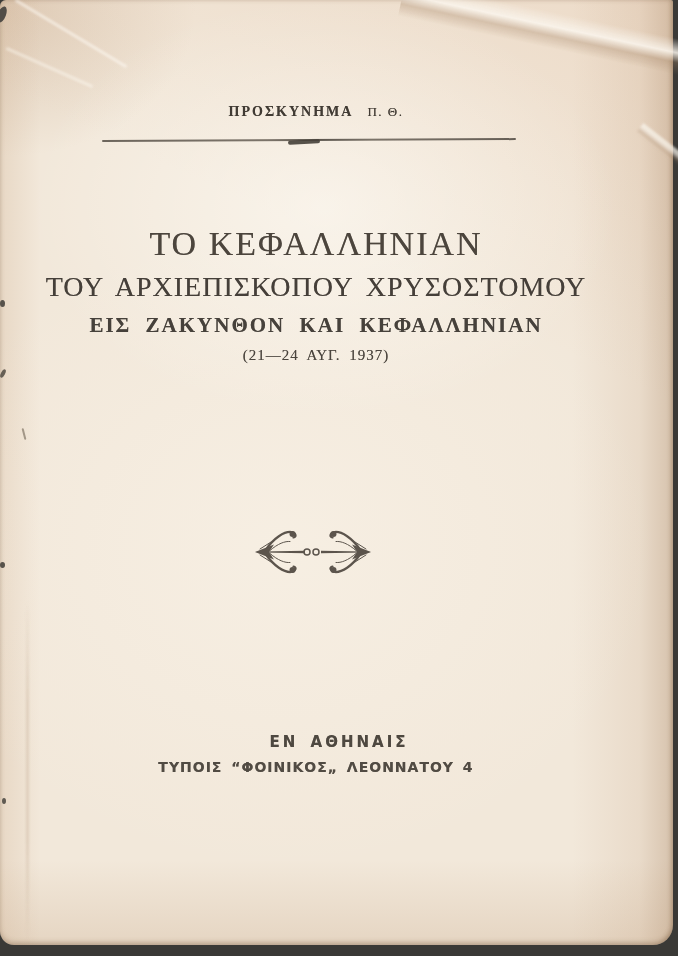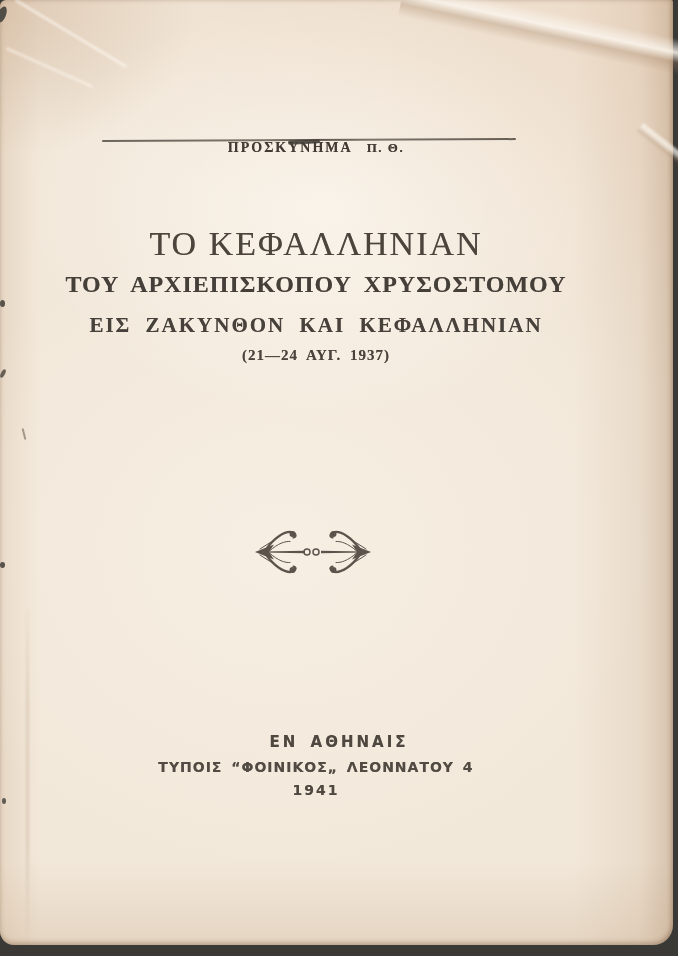--- a/index.html
+++ b/index.html
@@ -28,34 +28,34 @@
     color:#49423a;line-height:1.15;white-space:nowrap;
     text-shadow:0 0 0.5px rgba(73,66,58,0.55);
   }
   .author-row{
     position:absolute;left:0;top:104px;width:632px;
     display:flex;justify-content:center;align-items:baseline;gap:14px;
     color:#413b34;text-shadow:0 0 0.5px rgba(65,59,52,0.6);white-space:nowrap;
   }
   .author-prefix{font-size:14px;font-weight:bold;letter-spacing:2px;}
   .author-name{font-size:22px;font-weight:bold;letter-spacing:3.5px;}
-  .author-honorific{font-size:13px;font-weight:bold;letter-spacing:1.5px;margin-top:36px;}
+  .author-honorific{font-size:13px;font-weight:normal;letter-spacing:1.5px;}
   .rule{
     position:absolute;left:102px;top:139px;width:414px;height:2px;
     background:linear-gradient(90deg,#5e574e 0%,#6e665c 40%,#4a443c 52%,#6e665c 65%,#564f47 100%);
     opacity:.9;transform:rotate(-0.25deg);border-radius:1px;
   }
   .rule-blob{
     position:absolute;left:288px;top:140px;width:32px;height:4px;
     background:#453f38;border-radius:2px;transform:rotate(-3deg);opacity:.9;
   }
   .title{top:224px;font-size:34px;letter-spacing:2px;color:#4c453d;}
-  .subtitle1{top:271px;font-size:24px;font-weight:bold;letter-spacing:1px;word-spacing:5px;color:#453f39;}
+  .subtitle1{top:271px;font-size:28px;font-weight:normal;letter-spacing:1px;word-spacing:5px;color:#453f39;}
   .subtitle2{top:313px;font-size:21px;font-weight:bold;letter-spacing:2px;word-spacing:7px;color:#46413b;}
-  .dateline{top:347px;font-size:15px;font-weight:bold;letter-spacing:1px;word-spacing:4px;color:#4a443d;}
+  .dateline{top:347px;font-size:15px;font-weight:normal;letter-spacing:1px;word-spacing:4px;color:#4a443d;}
   .sans{font-family:"DejaVu Sans","Liberation Sans",sans-serif;}
   .imprint-city{top:734px;font-size:15px;font-weight:bold;letter-spacing:3px;word-spacing:4px;color:#4e4840;padding-left:23px;}
   .imprint-printer{top:759px;font-size:14px;font-weight:bold;letter-spacing:1px;word-spacing:3px;color:#514b43;}
   .imprint-year{top:782px;font-size:14px;font-weight:bold;letter-spacing:2px;color:#4e4840;}
   #ornament{position:absolute;left:250px;top:520px;width:126px;height:64px;opacity:.92;}
   
   .crease-tr{
     left:398px;top:0px;width:300px;height:64px;transform:rotate(12deg);
     background:linear-gradient(to bottom, rgba(249,242,233,0) 18%, rgba(250,245,237,0.85) 40%,
                rgba(160,128,97,0.32) 55%, rgba(0,0,0,0) 74%);
@@ -143,16 +143,15 @@
           <path d="M20,29.5 C28,22.5 35,20 40,20.5" stroke-width="1"></path>
           <path d="M16,33.5 C24,45 34,51.5 41,51 C46,50.5 47,46 43.5,45.5" stroke-width="2.2"></path>
           <circle cx="42.5" cy="49" r="3" fill="#4f4840" stroke="none"></circle>
           <path d="M20,32.5 C28,39.5 35,42 40,41.5" stroke-width="1"></path>
         </g>
       </g>
     </svg>
 
     <div class="line sans imprint-city">ΕΝ ΑΘΗΝΑΙΣ</div>
     <div class="line sans imprint-printer">ΤΥΠΟΙΣ “ΦΟΙΝΙΚΟΣ„ ΛΕΟΝΝΑΤΟΥ 4</div>
-    <div class="line sans imprint-year">1941</div>
 
   </div>
 </div>
 
 </body></html>

